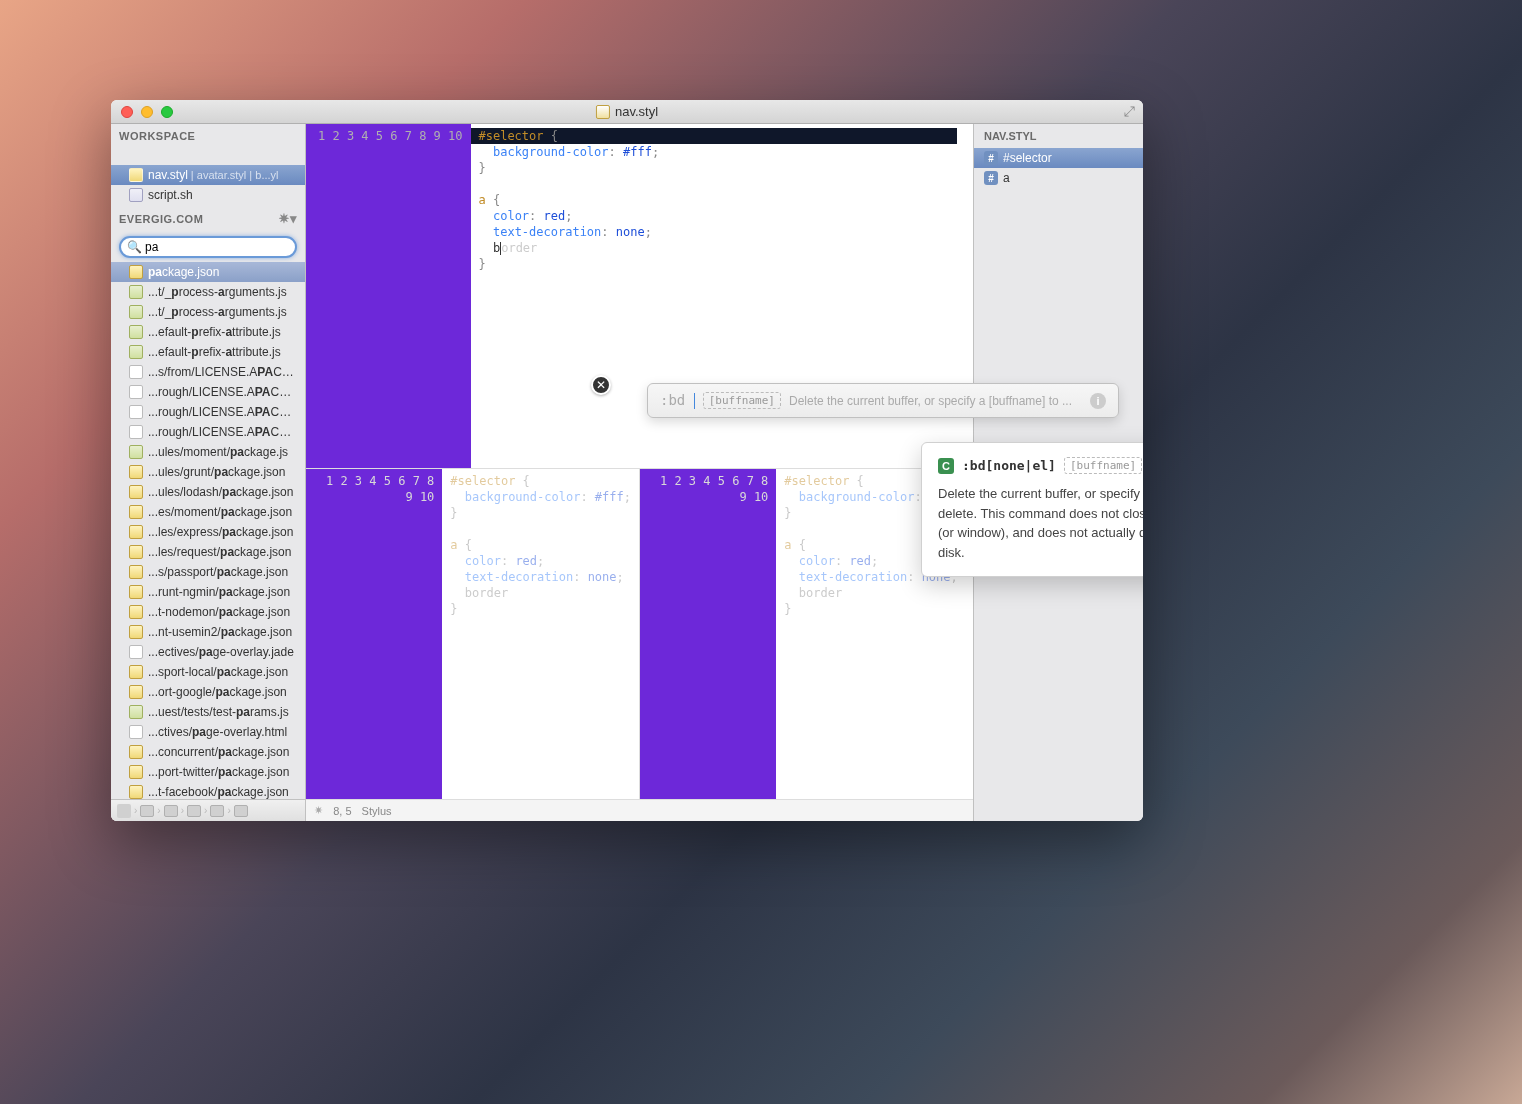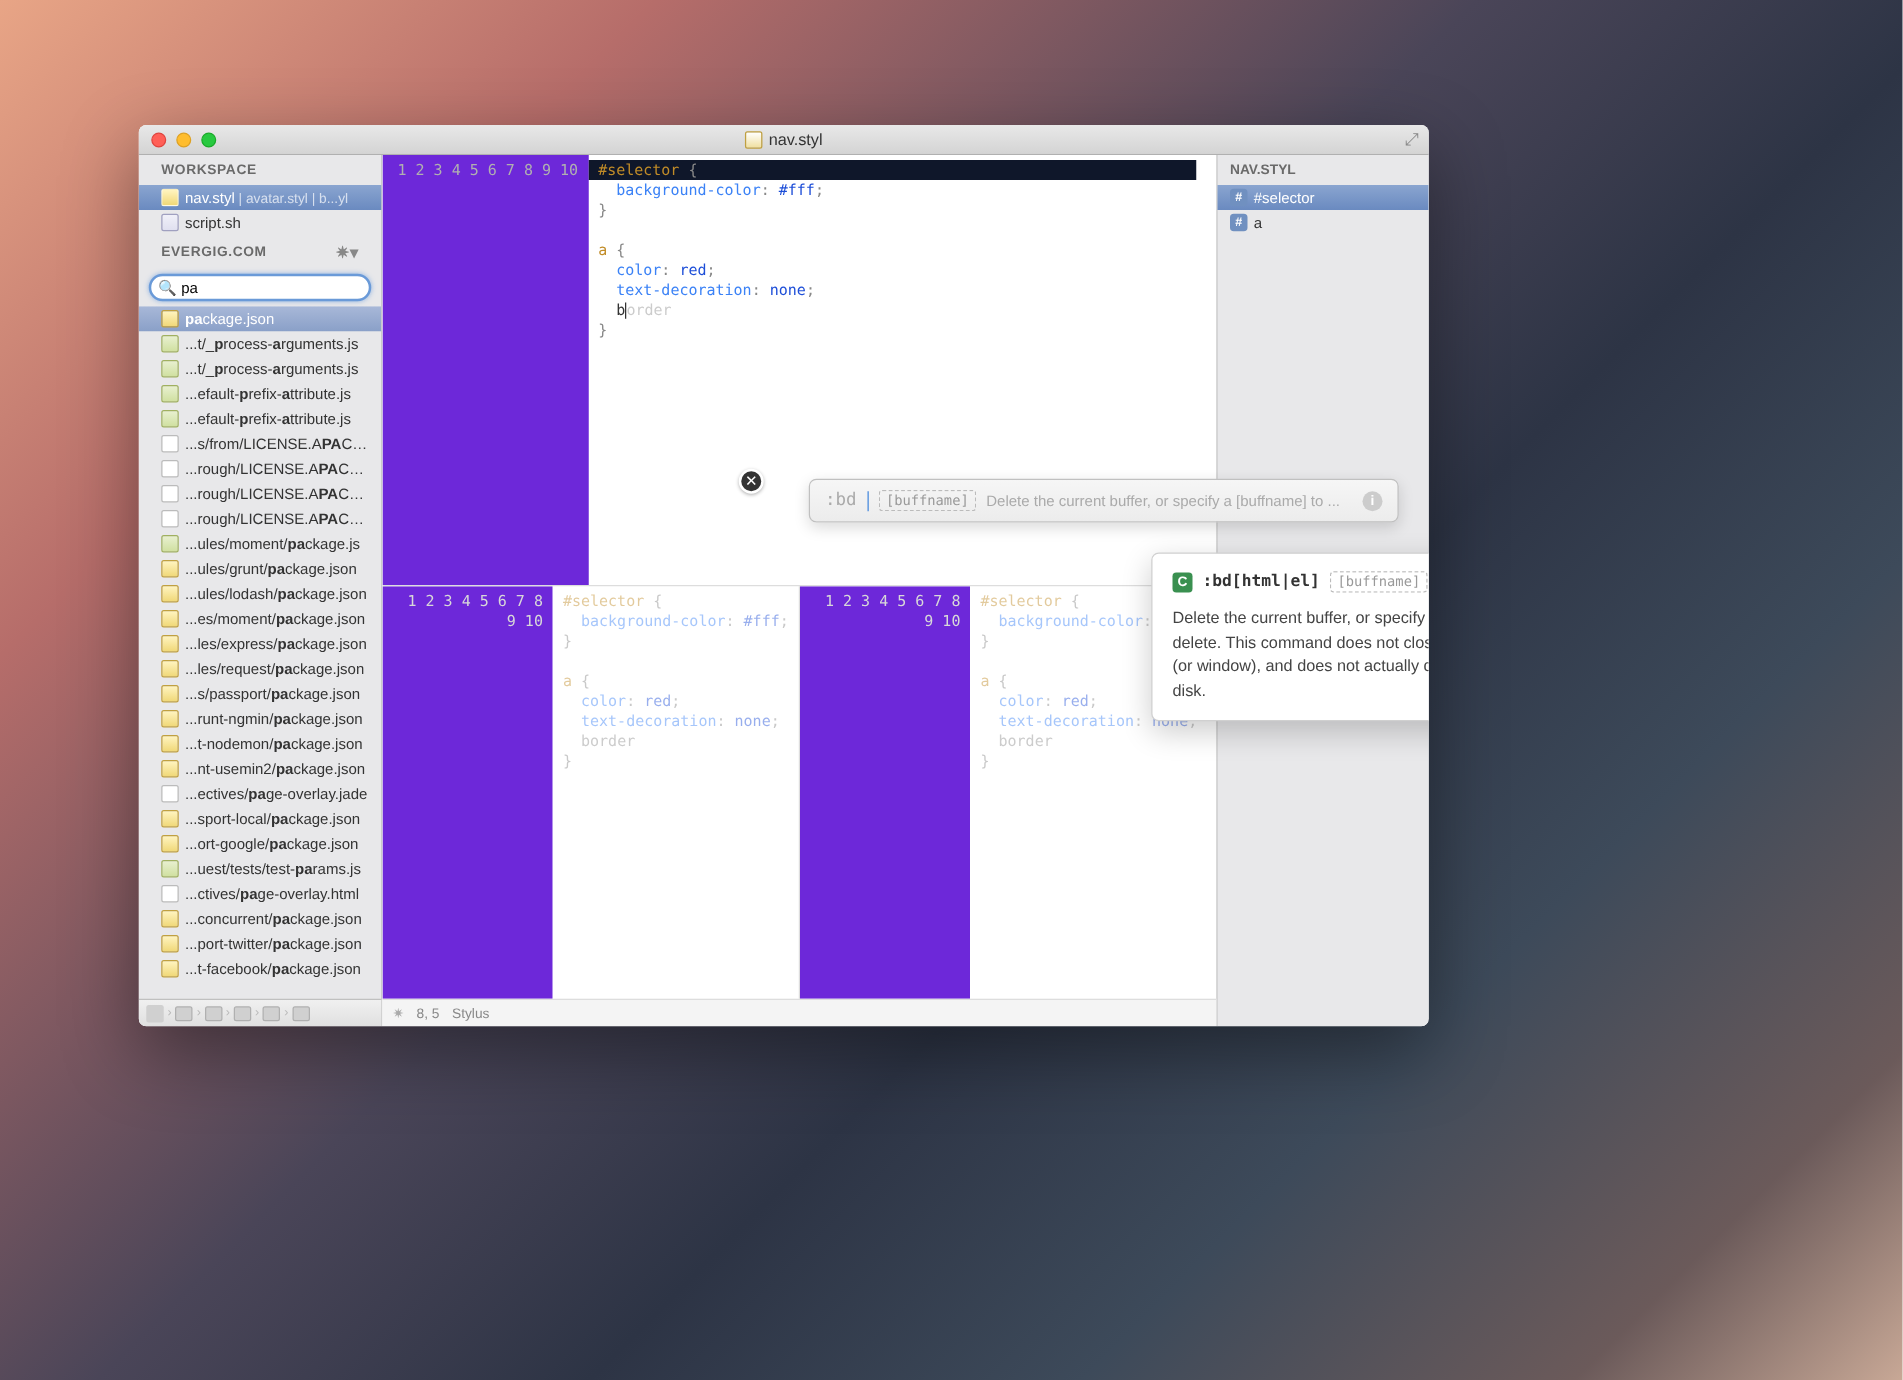--- a/index.html
+++ b/index.html
@@ -64,39 +64,40 @@
 
 .sidebar {
   width: 195px;
   background: #e8e8ea;
   border-right: 1px solid #c0c0c0;
   display: flex;
   flex-direction: column;
   font-size: 12px;
 }
 .sidebar-header {
-  padding: 6px 18px;
+  padding: 6px 8px;
   font-size: 11px;
   font-weight: bold;
   color: #6a6a6a;
   letter-spacing: 0.5px;
 }
 .sidebar-header.with-gear { display: flex; justify-content: space-between; align-items: center; }
 .gear-icon { color: #888; font-size: 13px; }
 .sidebar-item {
   padding: 3px 10px 3px 18px;
   display: flex;
   align-items: center;
   gap: 5px;
   color: #333;
   cursor: default;
 }
 .sidebar-item.selected {
   background: linear-gradient(#8aa5d0, #6a8ac0);
   color: #fff;
+  margin-top: 17px;
 }
 .sidebar-item.selected .fi { border-color: rgba(255,255,255,0.5); }
 .sidebar-item.highlighted {
   background: linear-gradient(#a8b8d8, #8aa0c8);
   color: #fff;
 }
 .sidebar-item .sub { color: #888; font-size: 11px; }
 .sidebar-item.selected .sub { color: rgba(255,255,255,0.7); }
 .fi {
   width: 14px; height: 14px;
@@ -597,21 +598,21 @@
           <span class="cmd-text"><span>:bd</span> <span class="cmd-cursor"></span></span>
           <span class="cmd-tag">[buffname]</span>
           <span class="cmd-hint">Delete the current buffer, or specify a [buffname] to ...</span>
           <span class="cmd-info">i</span>
         </div>
       </div>
 
       <div class="tooltip">
         <div class="tooltip-head">
           <span class="tooltip-badge">C</span>
-          <span class="tooltip-cmd">:bd[html|el]</span>
+          <span class="tooltip-cmd">:bd[none|el]</span>
           <span class="cmd-tag">[buffname]</span>
         </div>
         <div class="tooltip-body">
           <span>Delete the current buffer, or specify a </span>
           <span class="cmd-tag">[buffname]</span>
           <span> to delete. This command does not close the current view (or window), and does not actually delete any files from disk.</span>
         </div>
       </div>
     </div>
 

